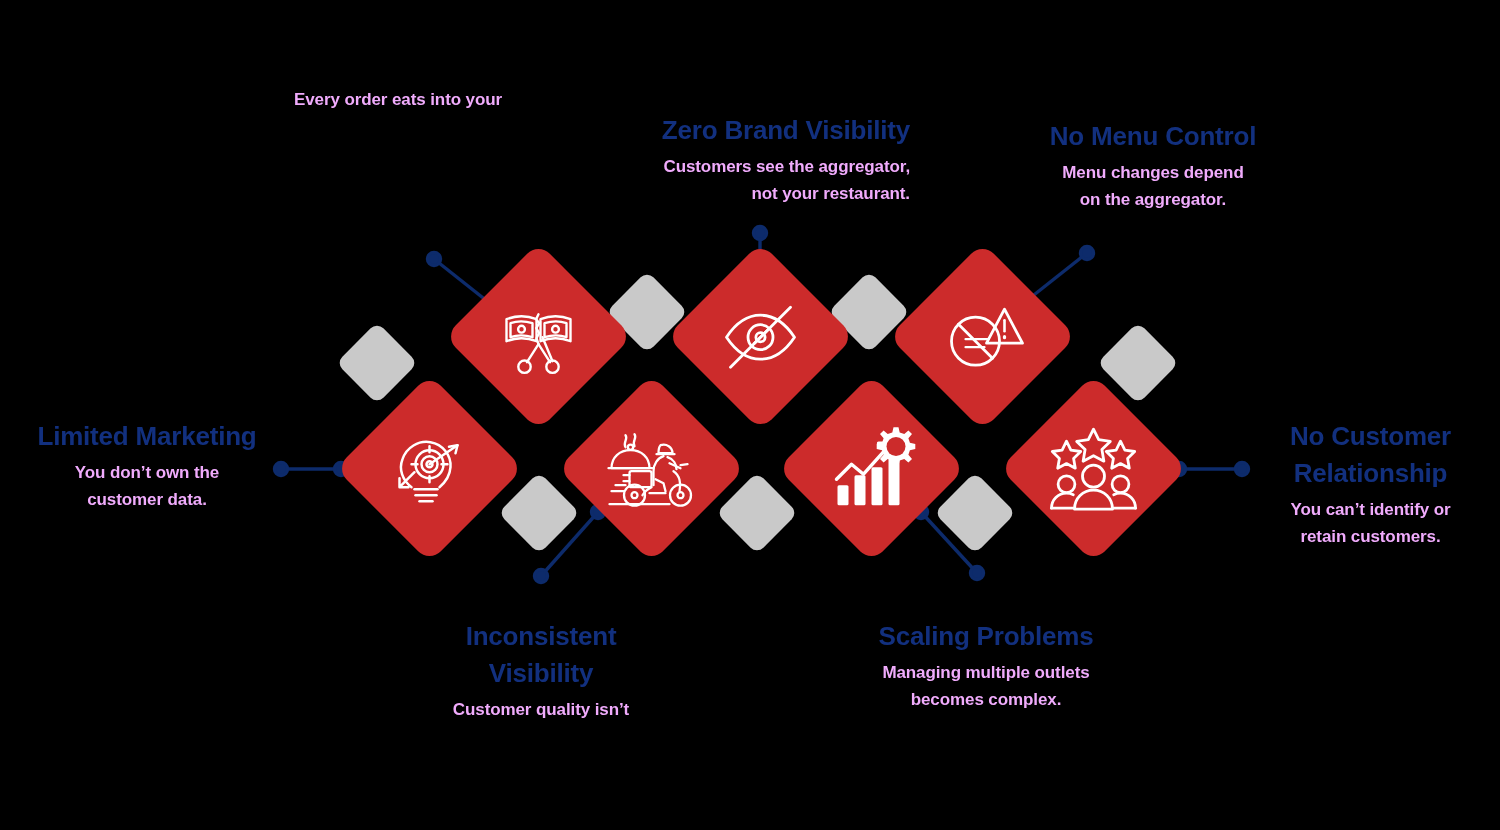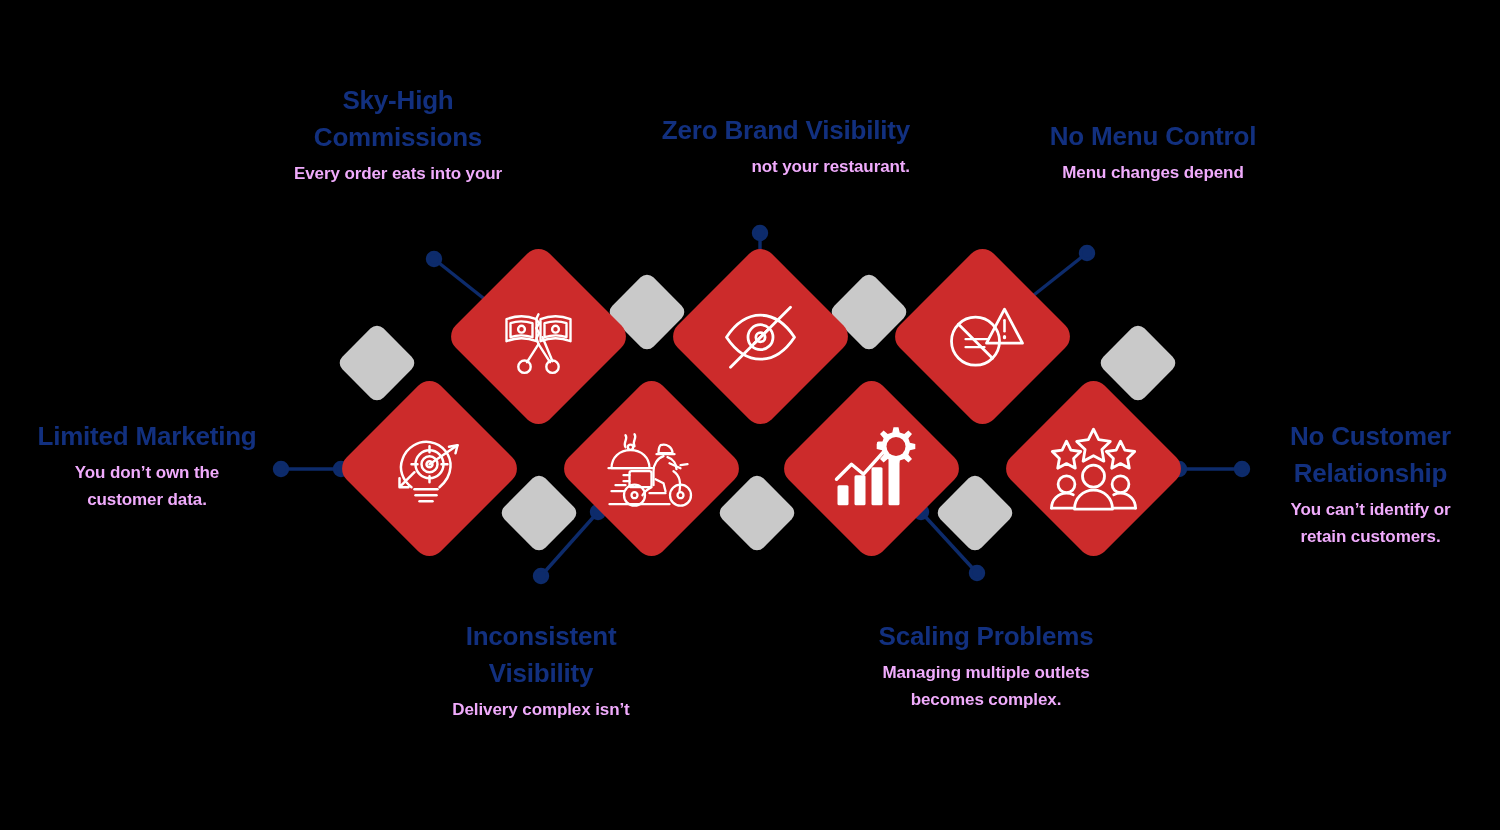--- a/index.html
+++ b/index.html
@@ -263,44 +263,42 @@
         <path d="M6 87 L29 87"></path>
 
         <circle cx="75" cy="63" r="8.4"></circle>
         <path d="M90 87 C90 78.5, 83.4 72, 75 72 C72.5 72, 70.2 72.5, 68.2 73.5"></path>
         <path d="M67 87 L90 87"></path>
       </svg>
     </span>
   </div>
 
   <div class="label" style="left:265px; top:82px; width:266px;">
-    <div class="title">
-      <div>Sky-High</div>
-      <div>Commissions</div>
-    </div>
     <div class="desc">
       <div>Every order eats into your</div>
     </div>
   </div>
 
   <div class="label" style="left:610px; top:112px; width:300px;text-align:right;">
     <div class="title">
       <div>Zero Brand Visibility</div>
     </div>
     <div class="desc">
+      <div>Customers see the aggregator,</div>
       <div>not your restaurant.</div>
     </div>
   </div>
 
   <div class="label" style="left:1013px; top:118px; width:280px;">
     <div class="title">
       <div>No Menu Control</div>
     </div>
     <div class="desc">
       <div>Menu changes depend</div>
+      <div>on the aggregator.</div>
     </div>
   </div>
 
   <div class="label" style="left:12px; top:418px; width:270px;text-align:center;">
     <div class="title">
       <div>Limited Marketing</div>
     </div>
     <div class="desc">
       <div>You don’t own the</div>
       <div>customer data.</div>
@@ -317,21 +315,21 @@
       <div>retain customers.</div>
     </div>
   </div>
 
   <div class="label" style="left:425px; top:618px; width:232px;text-align:center;">
     <div class="title">
       <div>Inconsistent</div>
       <div>Visibility</div>
     </div>
     <div class="desc">
-      <div>Delivery complex isn’t</div>
+      <div>Customer quality isn’t</div>
     </div>
   </div>
 
   <div class="label" style="left:842px; top:618px; width:288px;">
     <div class="title">
       <div>Scaling Problems</div>
     </div>
     <div class="desc">
       <div>Managing multiple outlets</div>
       <div>becomes complex.</div>

